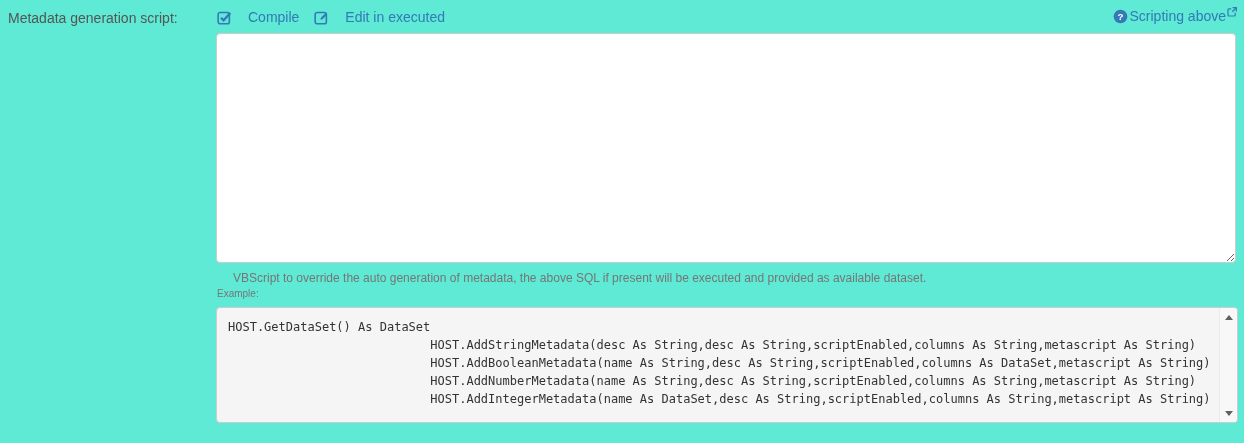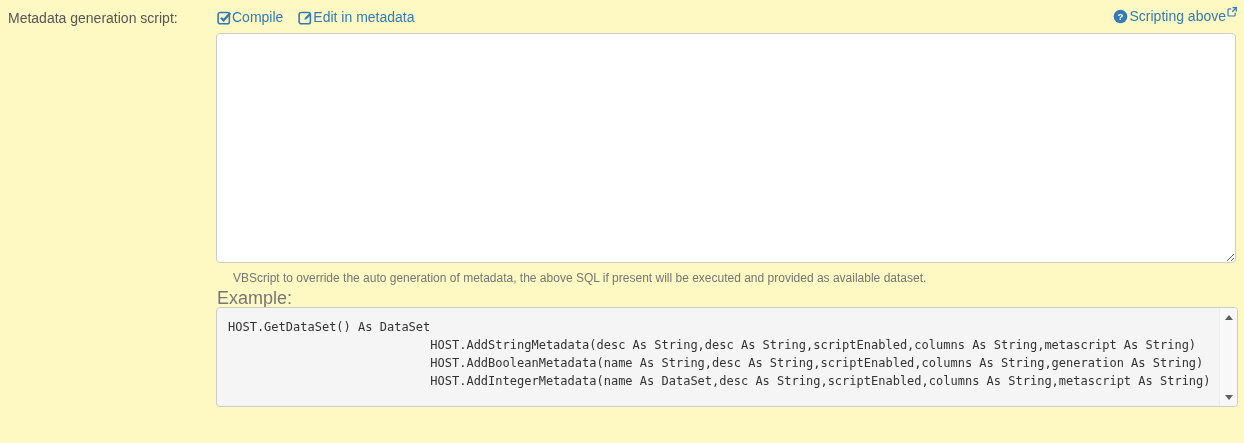--- a/index.html
+++ b/index.html
@@ -5,42 +5,42 @@
   html, body {
     margin: 0;
     padding: 0;
     background: #ffffff;
     font-family: "Liberation Sans", sans-serif;
   }
   .page {
     position: relative;
     width: 1244px;
     height: 443px;
-    background: #fef9c3;
+    background: #5eead4;
     overflow: hidden;
   }
   .field-label {
     position: absolute;
     left: 8px;
     top: 10px;
     font-size: 14px;
     color: #555555;
   }
   .toolbar {
     position: absolute;
     left: 217px;
     top: 9px;
     display: flex;
     align-items: center;
     gap: 15px;
   }
   .link {
     display: inline-flex;
     align-items: center;
-    gap: 0;
+    gap: 16px;
     color: #337ab7;
     font-size: 14px;
     text-decoration: none;
     cursor: pointer;
     white-space: nowrap;
   }
   .help-link {
     position: absolute;
     right: 7px;
     top: 8px;
@@ -79,29 +79,29 @@
     width: 1010px;
     font-size: 12px;
     line-height: 19px;
     color: #767676;
     margin-left: 16px;
   }
   .example-label {
     position: absolute;
     left: 217px;
     top: 288px;
-    font-size: 18px;
+    font-size: 10px;
     color: #767676;
   }
   .code-block {
     position: absolute;
     left: 216px;
     top: 307px;
     width: 1022px;
-    height: 100px;
+    height: 116px;
     box-sizing: border-box;
     background: #f5f5f5;
     border: 1px solid #cccccc;
     border-radius: 4px;
     overflow: hidden;
   }
   .code-content {
     position: absolute;
     left: 0;
     top: 0;
@@ -169,21 +169,21 @@
       </span>
       <span>Compile</span>
     </a>
     <a class="link">
       <span>
         <svg width="15" height="15" viewBox="0 0 16 16">
           <rect x="1.2" y="2.6" width="12" height="12" rx="2.2" fill="none" stroke="#337ab7" stroke-width="1.7"></rect>
           <path d="M6.8 10.4 L7.4 8.2 L12.4 3.2 L14.1 4.9 L9.1 9.9 Z" fill="#337ab7"></path>
         </svg>
       </span>
-      <span>Edit in metadata</span>
+      <span>Edit in executed</span>
     </a>
   </div>
 
   <a class="help-link">
     <span>
       <svg width="15" height="15" viewBox="0 0 16 16">
         <circle cx="8" cy="8" r="7.3" fill="#337ab7"></circle>
         <text x="8" y="11.6" text-anchor="middle" font-size="10.5" font-family="Liberation Sans, sans-serif" font-weight="bold" fill="#ffffff">?</text>
       </svg>
     </span>
@@ -200,21 +200,22 @@
   <textarea class="script-textarea" value="" style=""></textarea>
 
   <div class="help-text">VBScript to override the auto generation of metadata, the above SQL if present will be executed and provided as available dataset.</div>
 
   <div class="example-label">Example:</div>
 
   <div class="code-block">
     <div class="code-content">
       <div class="code-line">HOST.GetDataSet() As DataSet</div>
       <div class="code-line">                            HOST.AddStringMetadata(desc As String,desc As String,scriptEnabled,columns As String,metascript As String)</div>
-      <div class="code-line">                            HOST.AddBooleanMetadata(name As String,desc As String,scriptEnabled,columns As String,generation As String)</div>
+      <div class="code-line">                            HOST.AddBooleanMetadata(name As String,desc As String,scriptEnabled,columns As DataSet,metascript As String)</div>
+      <div class="code-line">                            HOST.AddNumberMetadata(name As String,desc As String,scriptEnabled,columns As String,metascript As String)</div>
       <div class="code-line">                            HOST.AddIntegerMetadata(name As DataSet,desc As String,scriptEnabled,columns As String,metascript As String)</div>
     </div>
     <div class="scrollbar">
       <div class="scroll-btn up">
         <div class="tri-up"></div>
       </div>
       <div class="scroll-btn down">
         <div class="tri-down"></div>
       </div>
     </div>

